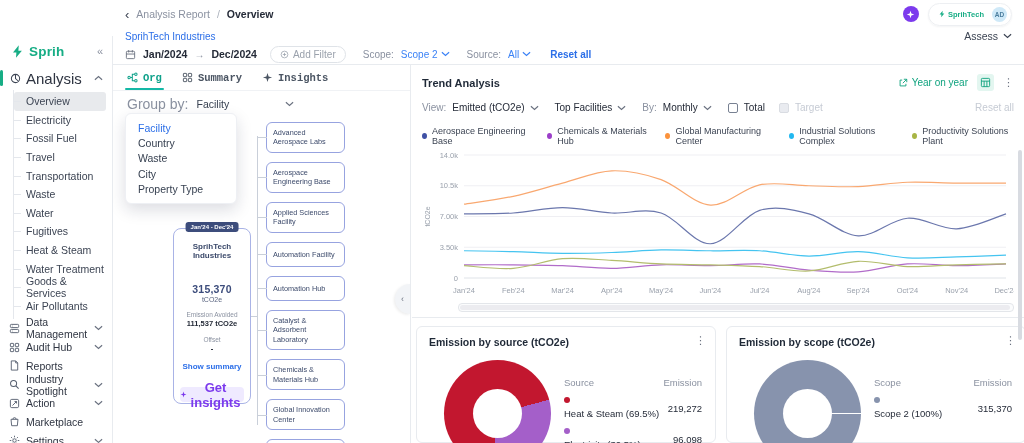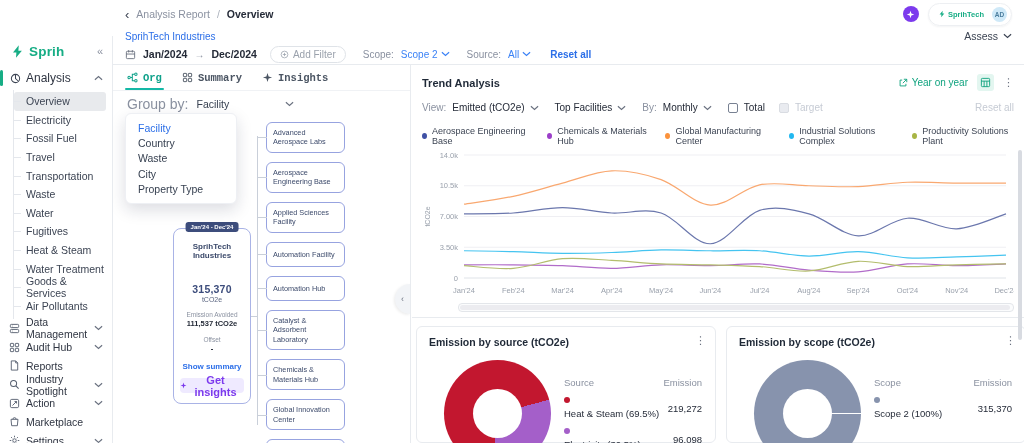--- a/index.html
+++ b/index.html
@@ -9,21 +9,21 @@
   .chev { display:inline-block; width:9px; height:6px; }
   .chev svg { width:9px; height:6px; }
 
   
   .sidebar { position:absolute; left:0; top:0; width:113px; height:443px; border-right:1px solid #e8ebef; background:#fff; z-index:3;margin-top:36px; }
   .logo-row { display:flex; align-items:center; height:30px; padding:0 9px 0 10px; gap:4px; }
   .logo-bolt { width:15px; height:15px; color:#17ad85; }
   .logo-bolt svg { width:15px; height:15px; }
   .logo-text { color:#17ad85; font-weight:bold; font-size:13.5px; flex:1; letter-spacing:.2px; }
   .collapse-btn { color:#8a91a0; font-size:11px; cursor:pointer; }
-  .nav-analysis { position:relative; display:flex; align-items:center; gap:5px; height:24px; padding:0 9px 0 10px; font-size:12px; color:#2f3542; cursor:pointer; }
+  .nav-analysis { position:relative; display:flex; align-items:center; gap:5px; height:24px; padding:0 9px 0 10px; font-size:15px; color:#2f3542; cursor:pointer; }
   .nav-analysis::before { content:''; position:absolute; left:0; top:4px; width:3px; height:16px; background:#17ad85; border-radius:2px; }
   .nav-analysis .sec-icon { color:#3c4453; }
   .nav-analysis .sec-chevron { margin-left:auto; }
   .analysis-items { margin-left:13px; border-left:1px solid #e4e7ec; padding:2px 0 4px; }
   .an-item { position:relative; height:18.6px; display:flex; align-items:center; padding-left:12px; margin-right:6px; font-size:10.5px; color:#3c4453; cursor:pointer; border-radius:3px; }
   .an-item::before { content:''; position:absolute; left:-1px; top:50%; width:8px; height:1px; background:#e4e7ec; }
   .an-item.active { background:#e8eaed; }
   .sec-item { display:flex; align-items:center; gap:6px; height:18.7px; padding:0 9px; font-size:10.5px; color:#2f3542; cursor:pointer; }
   .sec-icon { width:11px; height:11px; color:#555e6e; flex:0 0 auto; }
   .sec-icon svg { width:11px; height:11px; }
@@ -74,21 +74,21 @@
   .v-line { position:absolute; left:144px; top:71px; width:1px; height:289px; background:#c9cfd9; }
   .h-stub { position:absolute; left:138px; top:251px; width:6px; height:1px; background:#c9cfd9; }
   .root-card { position:absolute; left:60px; top:163px; width:78px; height:176px; border:1px solid #a9b3e6; border-radius:8px; background:#fff; text-align:center; z-index:2; }
   .rc-badge { position:absolute; top:-7px; left:50%; transform:translateX(-50%); background:#3d4d7c; color:#fff; font-size:6px; font-weight:bold; padding:2px 5px; border-radius:3px; white-space:nowrap; }
   .rc-name { margin-top:13px; font-size:8px; font-weight:bold; color:#3c4a6b; }
   .rc-total { margin-top:23px; font-size:10.5px; font-weight:bold; color:#3d4d7c; letter-spacing:.2px; }
   .rc-unit { font-size:7px; color:#5a6franc580; color:#5a6580; margin-top:1px; }
   .rc-lbl { margin-top:8px; font-size:6.5px; color:#8a91a0; }
   .rc-val { font-size:7.5px; font-weight:bold; color:#252b38; margin-top:1px; }
   .rc-summary { margin-top:9px; font-size:8px; font-weight:bold; color:#2c6fe8; cursor:pointer; }
-  .rc-insights { margin:7px auto 0; width:64px; height:15px; background:#efeaff; border-radius:4px; display:flex; align-items:center; justify-content:center; gap:0; color:#7c3aed; font-size:11px; font-weight:bold; cursor:pointer; }
+  .rc-insights { margin:16px auto 0; width:64px; height:15px; background:#efeaff; border-radius:4px; display:flex; align-items:center; justify-content:center; gap:0; color:#7c3aed; font-size:13px; font-weight:bold; cursor:pointer; }
   .rc-insights svg { width:7px; height:7px; }
   .node-col { position:absolute; left:153px; top:57px; width:79px; display:flex; flex-direction:column; gap:9px; }
   .org-node { position:relative; border:1px solid #97a3e0; border-radius:6px; background:#fff; padding:5px 6px; font-size:7.3px; line-height:1.3; color:#3c4a6b; min-height:25px; display:flex; align-items:center; cursor:pointer; }
   .org-node::before { content:''; position:absolute; left:-9px; top:50%; width:9px; height:1px; background:#c9cfd9; }
   .panel-handle { position:absolute; right:0; top:219px; width:15px; height:30px; background:#f2f4f7; border-radius:15px 0 0 15px; display:flex; align-items:center; justify-content:center; color:#6b7280; font-size:9px; box-shadow:-1px 1px 3px rgba(0,0,0,.08); cursor:pointer; z-index:4; }
 
   
   .right-panel { position:absolute; left:412px; top:65px; width:612px; height:378px; background:#fff; }
   .trend-section { position:absolute; left:0; top:0; width:100%; height:253px; border-bottom:1px solid #e8ebef; padding:9px 10px 0; }
   .trend-header { display:flex; align-items:center; }

